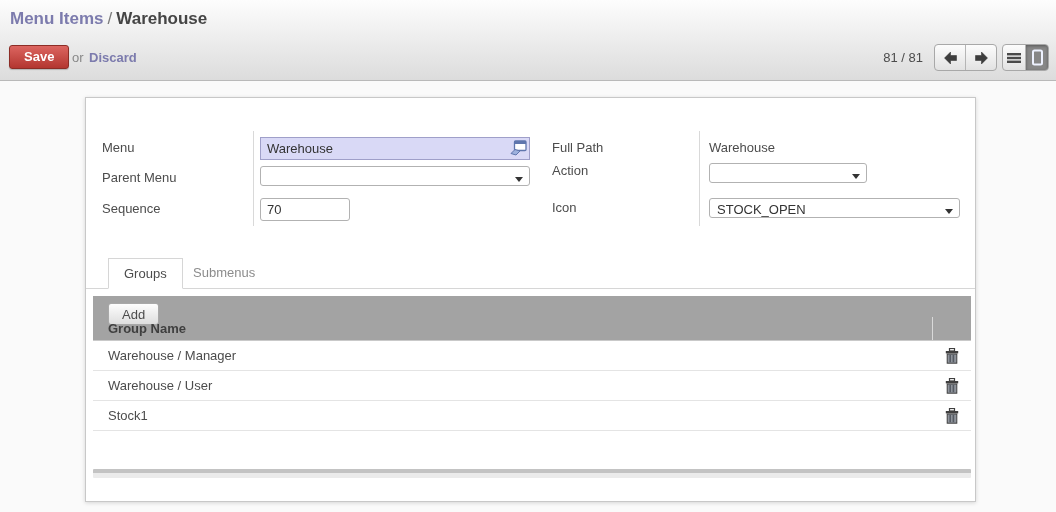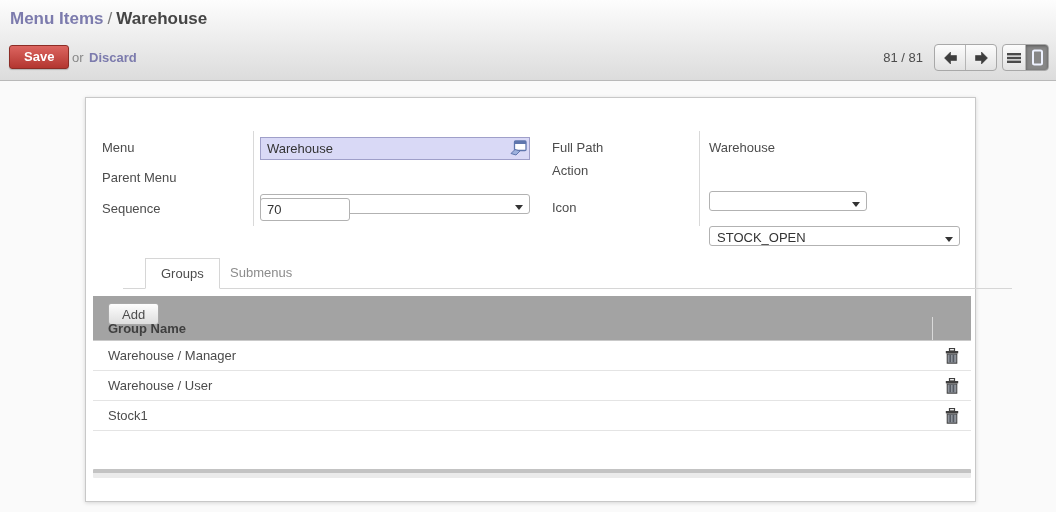--- a/index.html
+++ b/index.html
@@ -59,34 +59,34 @@
   .field-label{position:absolute;font-weight:normal;color:var(--txt);line-height:24px;}
   .m2o-input{
     position:absolute;left:174px;top:39px;width:270px;height:23px;
     background:var(--m2o-bg);border:1px solid var(--m2o-border);
     padding:0 24px 0 6px;font-size:13px;color:#333;
     font-family:"Liberation Sans","DejaVu Sans",sans-serif;
   }
   .m2o-icon{position:absolute;left:424px;top:42px;width:17px;height:16px;cursor:pointer;}
   .sel{
     position:absolute;height:20px;background:#fff;border:1px solid #b2b2b2;border-radius:3px;
-    line-height:22px;padding:0 18px 0 7px;color:#333;cursor:pointer;margin-top:28px;
+    line-height:22px;padding:0 18px 0 7px;color:#333;cursor:pointer;
   }
   .sel .caret{
     position:absolute;right:6px;top:10px;width:0;height:0;
     border-left:4px solid transparent;border-right:4px solid transparent;border-top:5px solid #333;
   }
   .seq-input{
     position:absolute;left:174px;top:100px;width:90px;height:23px;
     border:1px solid #b2b2b2;border-radius:3px;padding:0 6px;font-size:13px;color:#333;
     font-family:"Liberation Sans","DejaVu Sans",sans-serif;background:#fff;
   }
   .plain-value{position:absolute;line-height:24px;color:var(--txt);}
   
-  .tabbar{position:absolute;left:0;top:160px;width:889px;height:31px;border-bottom:1px solid #d6d6d6;margin-left:37px;}
+  .tabbar{position:absolute;left:0;top:160px;width:889px;height:31px;border-bottom:1px solid #d6d6d6;}
   .tab{position:absolute;top:0;height:30px;line-height:30px;padding:0 15px;cursor:pointer;color:#8c8c8c;}
   .tab.active{
     left:22px;background:#fff;border:1px solid #d6d6d6;border-bottom:1px solid #fff;
     color:var(--txt);height:31px;
   }
   .tab.inactive{left:92px;}
   
   .list{position:absolute;left:7px;top:198px;width:878px;}
   .list-head{background:#a3a3a3;border-bottom:1px solid #c9c9c9;height:45px;position:relative;}
   .add-btn{

